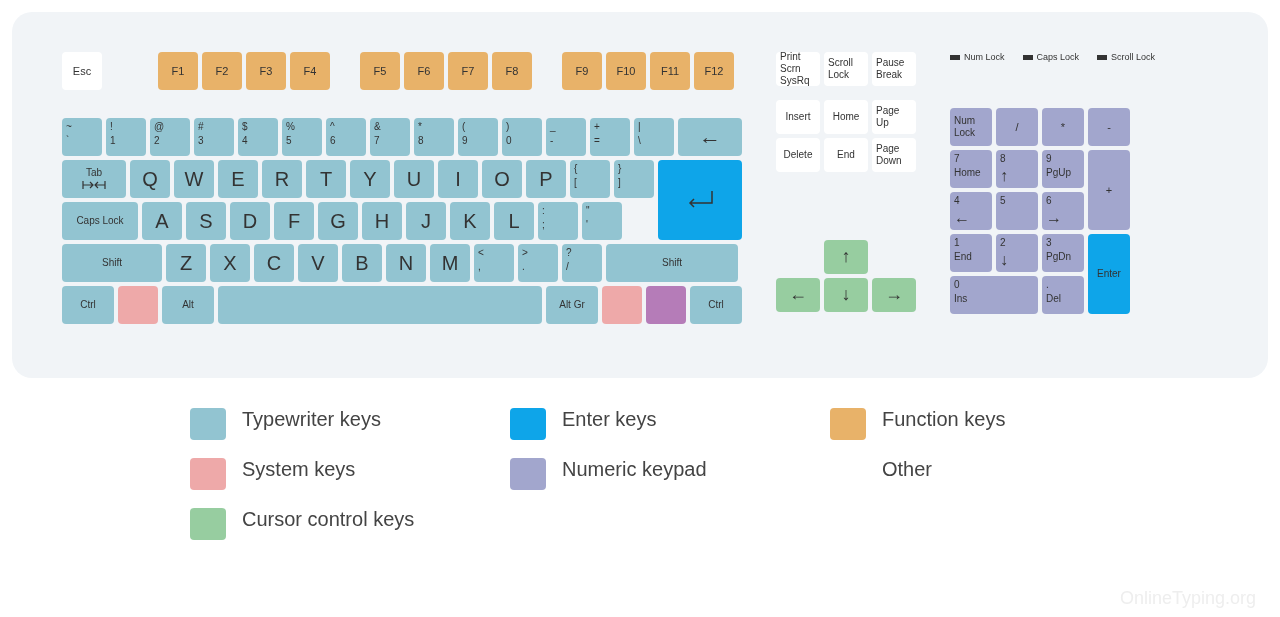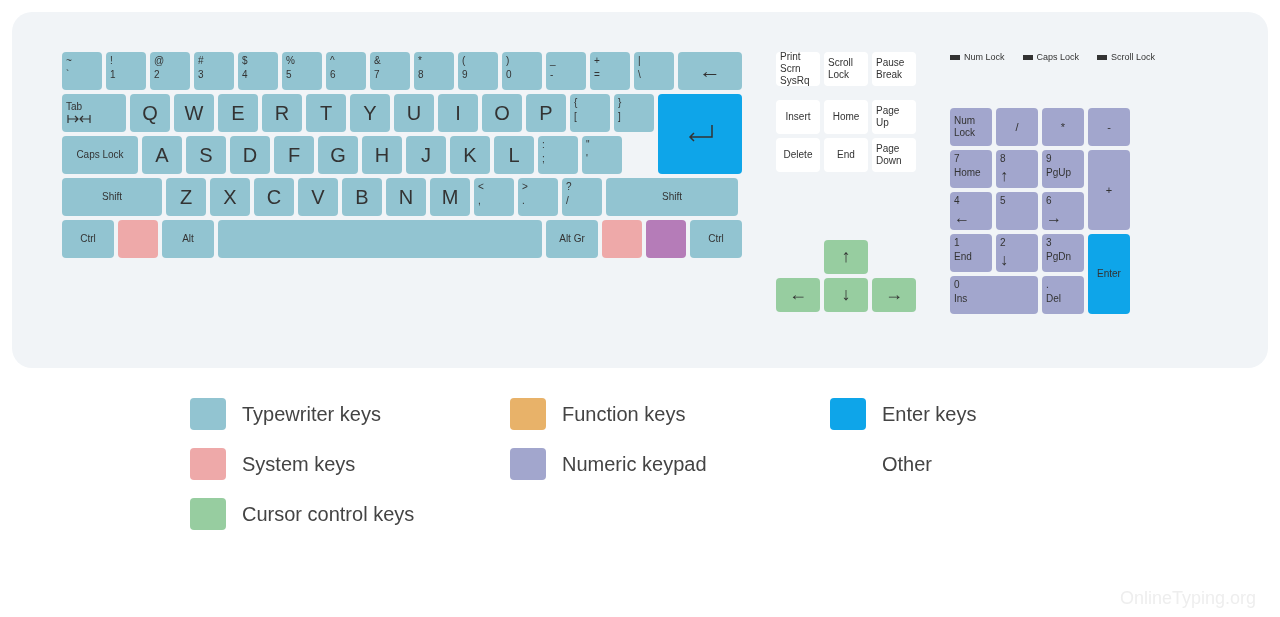--- a/index.html
+++ b/index.html
@@ -24,44 +24,62 @@
 .other{background:#fff}
 .gap{width:22px}
 .lbl{font-size:10px;line-height:1.2;text-align:left}
 .key.wide1{width:52px}
 .key.wide15{width:64px}
 .key.wide175{width:76px}
 .key.wide225{width:100px}
 .key.wide6{width:324px}
 .key.enter-key{width:84px;height:80px}
 .align-tl{align-items:flex-start;justify-content:flex-start}
-.align-l{align-items:flex-start}
+.align-l{align-items:center}
 .nav .row{gap:4px}
 .nav-key{width:44px;height:34px;font-size:10px;line-height:1.1}
 .pad-key{width:42px;height:38px}
 .pad-key.tall{height:80px}
 .pad-key.wide{width:88px}
 .locks{display:flex;gap:18px;margin-bottom:46px}
 .lock{font-size:9px;display:flex;align-items:center;gap:4px}
 .lock .dot{width:10px;height:5px;background:#333}
 .legend{display:flex;flex-wrap:wrap;max-width:900px;margin:30px auto 0;gap:18px 80px;padding:0 120px}
-.legend-item{display:flex;align-items:center;gap:16px;width:240px}
+.legend-item{display:flex;align-items:flex-start;gap:16px;width:240px}
 .swatch{width:36px;height:32px;border-radius:4px}
 .legend-text{font-size:20px;color:#444}
 .watermark{position:absolute;right:24px;bottom:8px;color:#eee;font-size:18px}
 svg{display:block}
 </style>
 </head>
 <body>
 
 <div class="board">
  <div class="cluster">
 
   <div class="main">
 
+   <div class="row" style="margin-bottom:28px">
+    <div class="key other">Esc</div>
+    <div style="width:48px"></div>
+    <div class="key function">F1</div>
+    <div class="key function">F2</div>
+    <div class="key function">F3</div>
+    <div class="key function">F4</div>
+    <div class="gap"></div>
+    <div class="key function">F5</div>
+    <div class="key function">F6</div>
+    <div class="key function">F7</div>
+    <div class="key function">F8</div>
+    <div class="gap"></div>
+    <div class="key function">F9</div>
+    <div class="key function">F10</div>
+    <div class="key function">F11</div>
+    <div class="key function">F12</div>
+   </div>
 
    <div class="row">
     <div class="key typewriter align-tl">
             <span class="t">~</span>
             <span class="b">`</span>
           </div>
     <div class="key typewriter align-tl">
             <span class="t">!</span>
             <span class="b">1</span>
           </div>
@@ -420,28 +438,28 @@
 
  </div>
 </div>
 
 <div class="legend">
  <div class="legend-item">
       <div class="swatch typewriter"></div>
       <span class="legend-text">Typewriter keys</span>
     </div>
  <div class="legend-item">
+      <div class="swatch enter"></div>
+      <span class="legend-text">Enter keys</span>
+    </div>
+ <div class="legend-item">
       <div class="swatch function"></div>
       <span class="legend-text">Function keys</span>
     </div>
  <div class="legend-item">
-      <div class="swatch enter"></div>
-      <span class="legend-text">Enter keys</span>
-    </div>
- <div class="legend-item">
       <div class="swatch system"></div>
       <span class="legend-text">System keys</span>
     </div>
  <div class="legend-item">
       <div class="swatch numeric"></div>
       <span class="legend-text">Numeric keypad</span>
     </div>
  <div class="legend-item">
       <div class="swatch" style="width:36px"></div>
       <span class="legend-text">Other</span>

